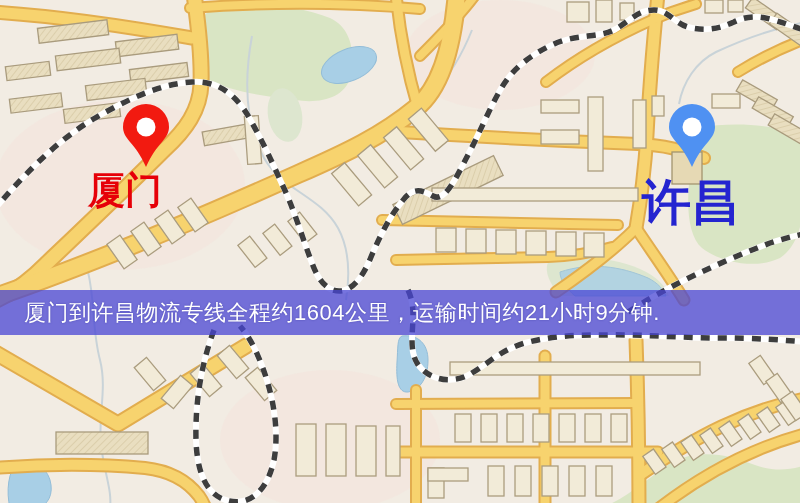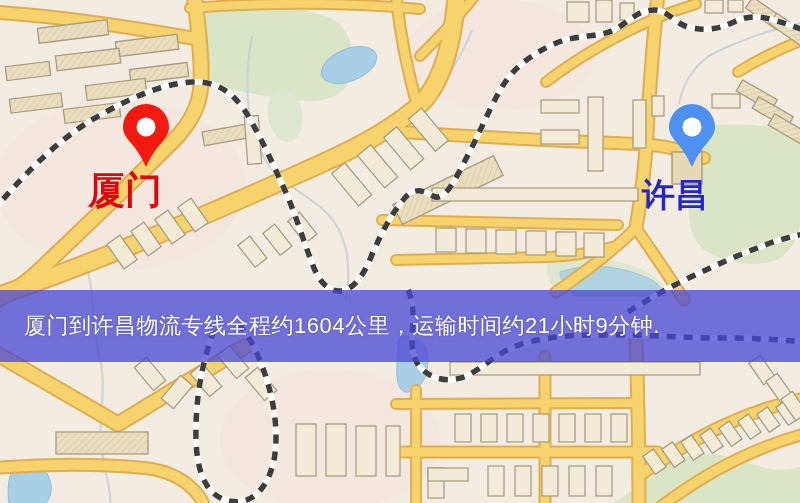--- a/index.html
+++ b/index.html
@@ -8,23 +8,23 @@
     font-family:"Liberation Sans","DejaVu Sans",sans-serif;
     background:#f2ece3;
   }
   .stage svg{position:absolute;left:0;top:0;display:block;}
   .city-label{
     position:absolute;line-height:1;font-weight:700;
     font-family:"Liberation Sans","DejaVu Sans",sans-serif;
     white-space:nowrap;user-select:none;
   }
   .city-label.origin{left:88px;top:172px;font-size:37px;color:#e60008;}
-  .city-label.dest{left:642px;top:178px;font-size:33px;color:#2424d0;}
+  .city-label.dest{left:642px;top:178px;font-size:49px;color:#2424d0;}
   .caption-banner{
-    position:absolute;left:0;top:290px;width:800px;height:72px;
+    position:absolute;left:0;top:290px;width:800px;height:45px;
     background:rgba(72,70,212,0.75);
     display:flex;align-items:center;
     box-sizing:border-box;padding-left:24px;padding-right:25px;
   }
   .caption-banner span{
     color:#ffffff;font-size:22px;letter-spacing:0.5px;
     font-family:"Liberation Sans","DejaVu Sans",sans-serif;
     text-shadow:0 0 2px rgba(40,40,140,0.5);
     white-space:nowrap;
   }

